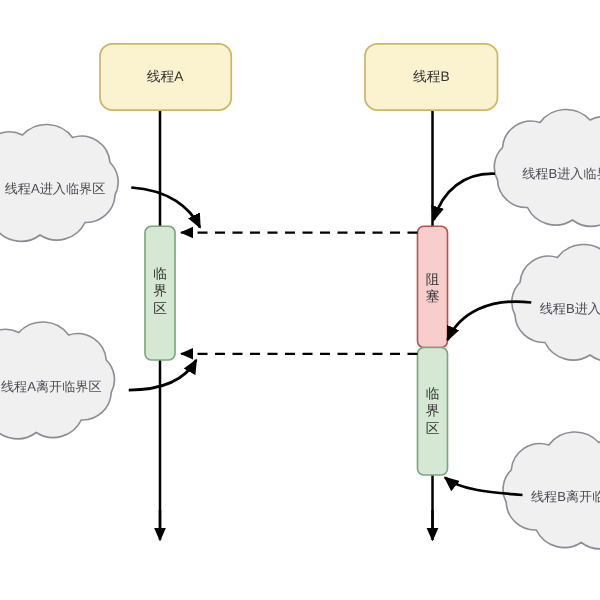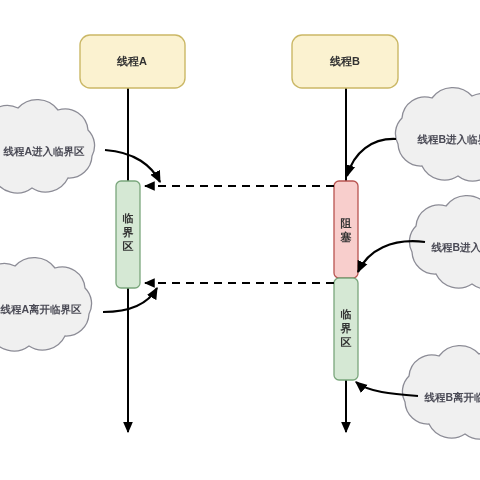--- a/index.html
+++ b/index.html
@@ -3,21 +3,21 @@
 <meta charset="utf-8">
 <style>
   html,body{margin:0;padding:0;}
   body{
     width:480px;height:480px;
     background:#ffffff;
     font-family:"Liberation Sans","DejaVu Sans",sans-serif;
     overflow:hidden;
     position:relative;
   }
-  #stage{position:absolute;left:0;top:0;width:439px;height:480px;font-weight:bold;}
+  #stage{position:absolute;left:0;top:0;width:439px;height:480px;}
   svg#diagram{position:absolute;left:0;top:0;width:480px;height:480px;display:block;}
 
   .lifeline-label{
     font-size:11px;
     fill:#333333;
     text-anchor:middle;
     dominant-baseline:middle;
   }
   .cloud-label{
     font-size:10.5px;

